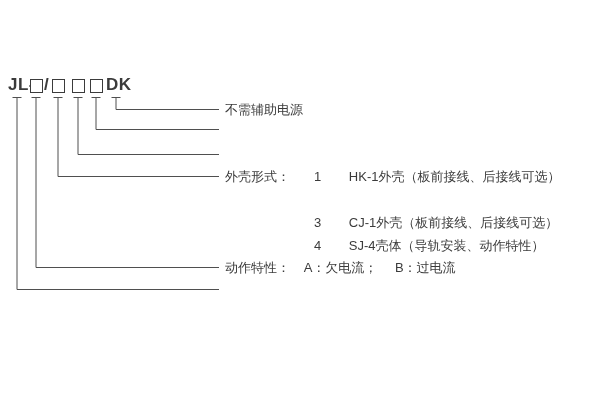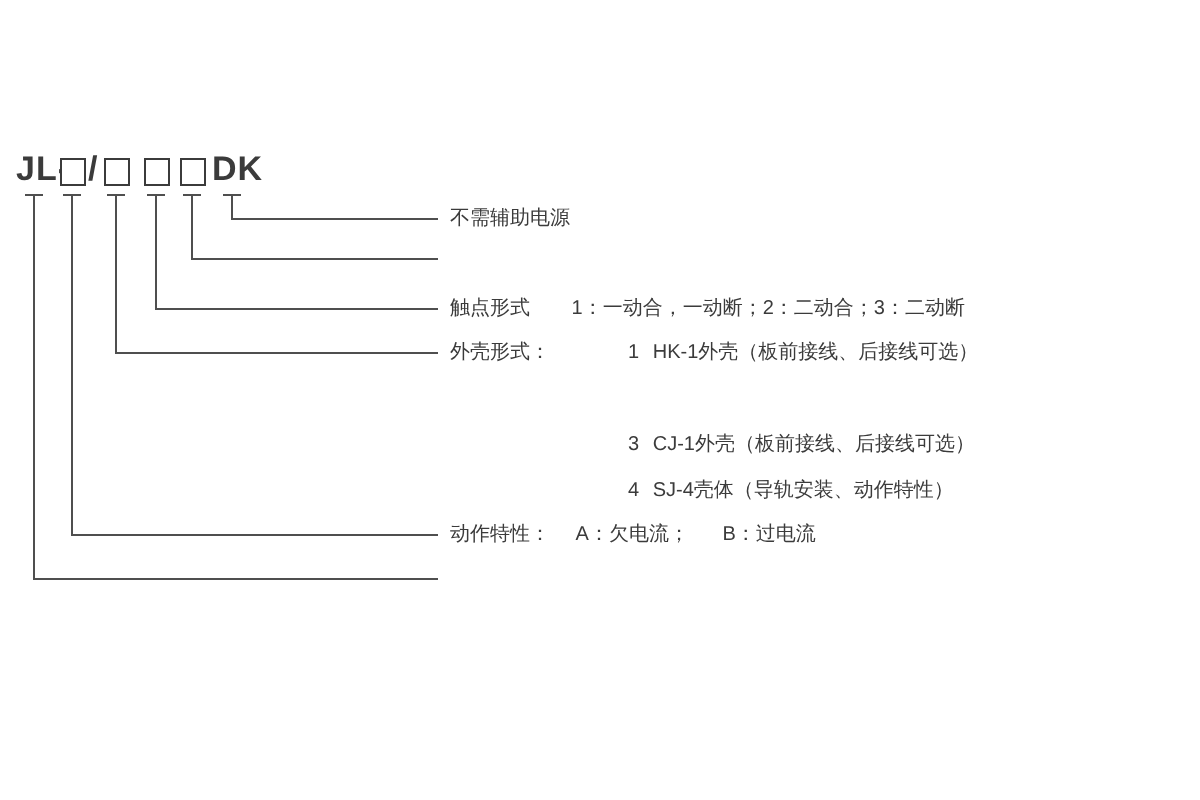--- a/index.html
+++ b/index.html
@@ -22,28 +22,28 @@
     width:11px;height:12px;
     border:1.6px solid #3b3b3b;
     background:#ffffff;
   }
   
   .connectors{position:absolute;left:0;top:0;}
   .connectors path{fill:none;stroke:#4f4f4f;stroke-width:1;}
   
   .row{
     position:absolute;
-    font-size:10px;line-height:15px;
+    font-size:13px;line-height:15px;
     white-space:nowrap;color:#3b3b3b;
   }
   .gap-lg{margin-left:18px;}
   .gap-md{margin-left:14px;}
   .gap-sm{margin-left:10px;}
   .opt-num{display:inline-block;}
-  .opt-desc{margin-left:4px;}
+  .opt-desc{margin-left:24px;}
 </style>
 </head>
 <body>
 
 <div class="canvas">
 
   <span class="code-text" style="left:8px;top:75px;">JL-</span>
   <span class="digit-box" style="left:30px;top:79px;"></span>
   <span class="code-text" style="left:44px;top:75px;">/</span>
   <span class="digit-box" style="left:52px;top:79px;"></span>
@@ -58,24 +58,20 @@
     <path d="M73.5 97.5 H82.5 M78 97.5 V154.5 H219"></path>
     <path d="M91.5 97.5 H100.5 M96 97.5 V129.5 H219"></path>
     <path d="M111.5 97.5 H120.5 M116 97.5 V109.5 H219"></path>
   </svg>
 
   <div class="row" style="left:225px;top:102px;">
     <span>不需辅助电源</span>
   </div>
 
 
-  <div class="row" style="left:225px;top:147px;">
-    <span>触点形式</span>
-    <span class="gap-lg">1：一动合，一动断；2：二动合；3：二动断</span>
-  </div>
 
   <div class="row" style="left:225px;top:169px;">
     <span>外壳形式：</span>
   </div>
   <div class="row" style="left:314px;top:169px;">
     <span class="opt-num">1</span>
     <span class="opt-desc">HK-1外壳（板前接线、后接线可选）</span>
   </div>
   <div class="row" style="left:314px;top:215px;">
     <span class="opt-num">3</span>

